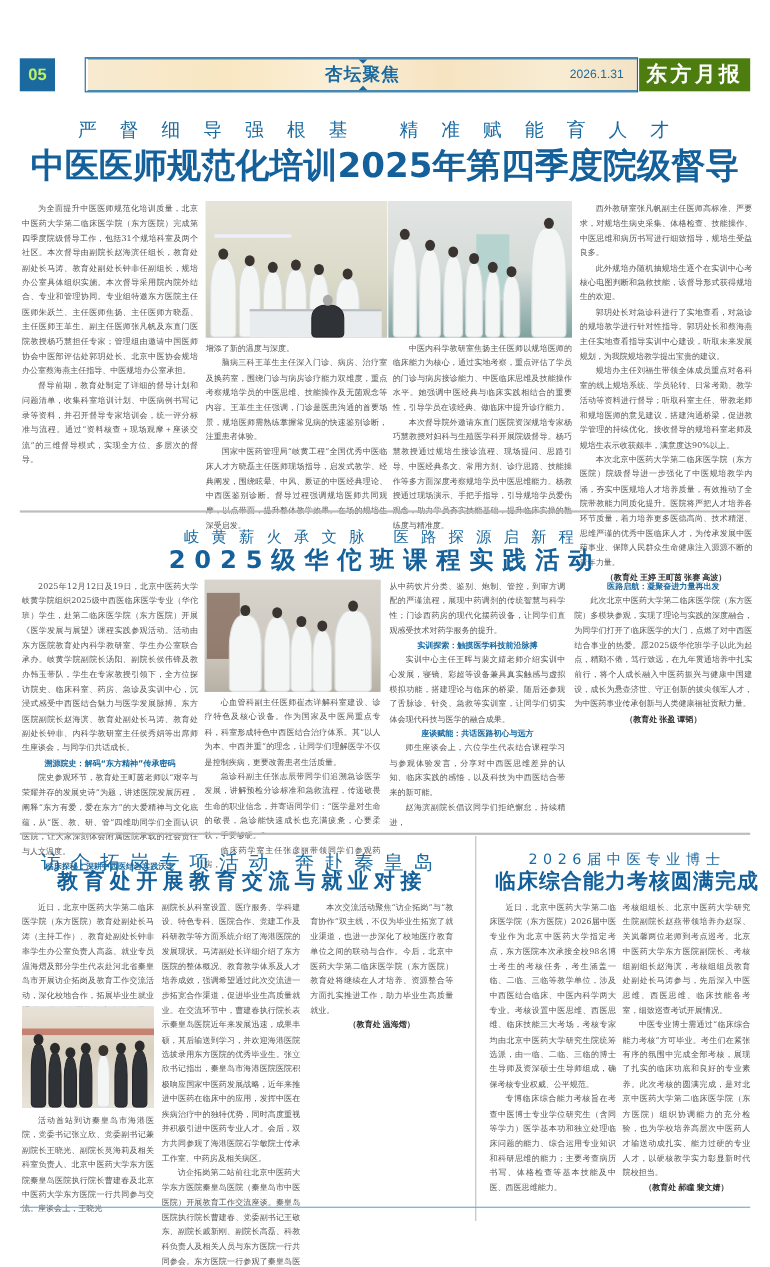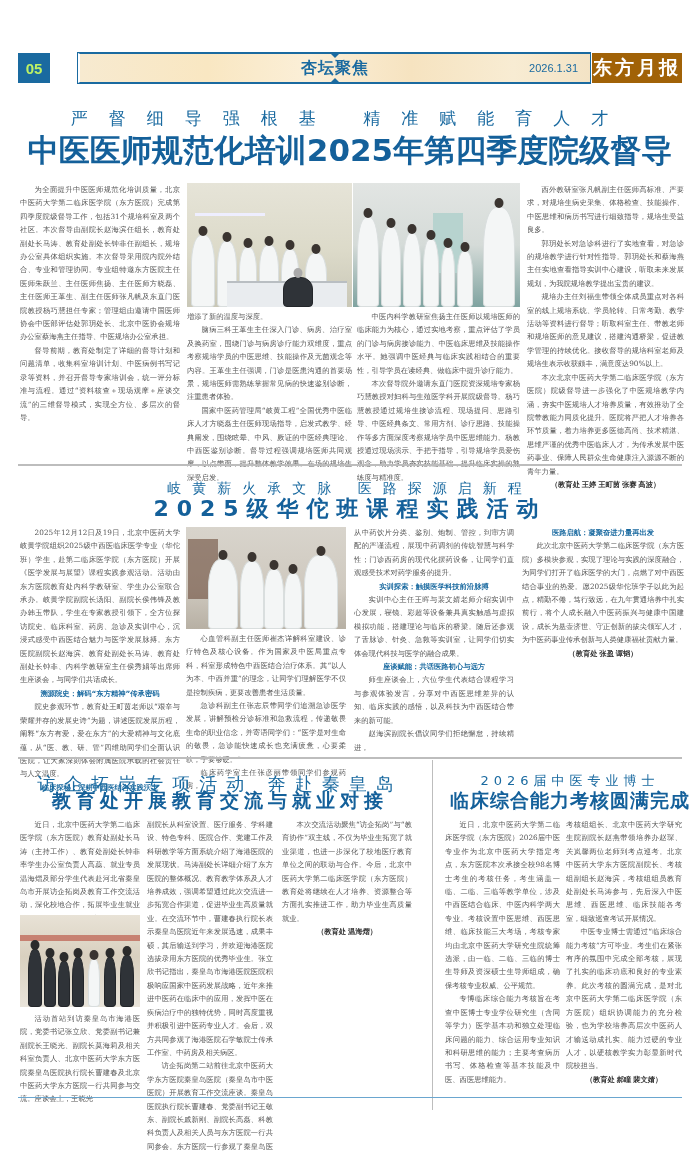--- a/index.html
+++ b/index.html
@@ -7,21 +7,21 @@
   body { font-family: "DejaVu Serif", "Liberation Serif", serif; color: #333; position: relative; }
 
   .masthead { position: absolute; left: 18px; top: 53px; width: 664px; height: 30px; display: flex; }
   .page-num { width: 32px; height: 30px; background: #1a6aa0; color: #bef264; font-family: "Liberation Sans", sans-serif; font-weight: bold; font-size: 15px; display: flex; align-items: center; justify-content: center; }
   .band { flex: 1; position: relative; border-top: 1px solid #1a6aa0; border-bottom: 1px solid #1a6aa0; border-left: 2px solid #fff; outline: 1px solid #1a6aa0; background: linear-gradient(90deg, #f7ead0 0%, #f9e7c2 25%, #fbefd8 45%, #f6e3c0 65%, #f8ecd3 85%, #f3e3c5 100%); margin-left: 28px; }
   .band-title { position: absolute; left: 50%; top: 50%; transform: translate(-50%, -50%); color: #1a6aa0; font-size: 16px; letter-spacing: 1px; font-weight: bold; }
   .band-date { position: absolute; right: 12px; top: 50%; transform: translateY(-50%); color: #1a6aa0; font-family: "Liberation Sans", sans-serif; font-size: 11px; }
   .tri-top, .tri-bot { position: absolute; left: 50%; width: 0; height: 0; border-left: 4px solid transparent; border-right: 4px solid transparent; transform: translateX(-50%); }
   .tri-top { top: 0; border-top: 4px solid #1a6aa0; }
   .tri-bot { bottom: 0; border-bottom: 4px solid #1a6aa0; }
-  .paper-name { width: 92px; height: 30px; background: #a16207; color: #fff; font-size: 19px; font-weight: bold; letter-spacing: 3px; display: flex; align-items: center; justify-content: center; border-left: 2px solid #fff; }
+  .paper-name { width: 103px; height: 30px; background: #4d7c0f; color: #fff; font-size: 19px; font-weight: bold; letter-spacing: 3px; display: flex; align-items: center; justify-content: center; border-left: 2px solid #fff; }
 
   .kicker { color: #1a6aa0; text-align: center; letter-spacing: 15px; font-size: 16px; font-family: "DejaVu Sans", sans-serif; }
   .headline { color: #14609a; text-align: center; font-weight: bold; font-family: "DejaVu Sans", sans-serif; }
 
   #kicker1 { position: absolute; left: 18px; top: 107px; width: 664px; font-size: 17px; letter-spacing: 21px; }
   #head1 { position: absolute; left: 18px; top: 130px; width: 664px; font-size: 31px; letter-spacing: 0px; }
 
   .col { position: absolute; font-size: 7.3px; line-height: 13.4px; color: #555; text-align: justify; }
   .col p { text-indent: 2em; }
   .col .sub { color: #1a6aa0; font-weight: bold; text-align: center; text-indent: 0; font-family: "DejaVu Sans", sans-serif; }
@@ -126,20 +126,21 @@
   <p>国家中医药管理局“岐黄工程”全国优秀中医临床人才方晓磊主任医师现场指导，启发式教学、经典阐发，围绕眩晕、中风、厥证的中医经典理论、中西医鉴别诊断。督导过程强调规培医师共同观摩，以点带面，提升整体教学效果。在场的规培生深受启发。</p>
 </div>
 
 <div class="col" style="left:357px; top:310px; width:163px;">
   <p>中医内科学教研室焦扬主任医师以规培医师的临床能力为核心，通过实地考察，重点评估了学员的门诊与病房接诊能力、中医临床思维及技能操作水平。她强调中医经典与临床实践相结合的重要性，引导学员在读经典、做临床中提升诊疗能力。</p>
   <p>本次督导院外邀请东直门医院资深规培专家杨巧慧教授对妇科与生殖医学科开展院级督导。杨巧慧教授通过规培生接诊流程、现场提问、思路引导、中医经典条文、常用方剂、诊疗思路、技能操作等多方面深度考察规培学员中医思维能力。杨教授通过现场演示、手把手指导，引导规培学员爱伤观念，助力学员夯实技能基础，提升临床实操的熟练度与精准度。</p>
 </div>
 
 <div class="col" style="left:527px; top:183px; width:157px;">
   <p>西外教研室张凡帆副主任医师高标准、严要求，对规培生病史采集、体格检查、技能操作、中医思维和病历书写进行细致指导，规培生受益良多。</p>
+  <p>此外规培办随机抽规培生逐个在实训中心考核心电图判断和急救技能，该督导形式获得规培生的欢迎。</p>
   <p>郭玥处长对急诊科进行了实地查看，对急诊的规培教学进行针对性指导。郭玥处长和蔡海燕主任实地查看指导实训中心建设，听取未来发展规划，为我院规培教学提出宝贵的建议。</p>
   <p>规培办主任刘福生带领全体成员重点对各科室的线上规培系统、学员轮转、日常考勤、教学活动等资料进行督导；听取科室主任、带教老师和规培医师的意见建议，搭建沟通桥梁，促进教学管理的持续优化。接收督导的规培科室老师及规培生表示收获颇丰，满意度达90%以上。</p>
   <p>本次北京中医药大学第二临床医学院（东方医院）院级督导进一步强化了中医规培教学内涵，夯实中医规培人才培养质量，有效推动了全院带教能力同质化提升。医院将严把人才培养各环节质量，着力培养更多医德高尚、技术精湛、思维严谨的优秀中医临床人才，为传承发展中医药事业、保障人民群众生命健康注入源源不断的青年力量。</p>
   <p class="byline">（教育处 王婷 王町茵 张赛 高波）</p>
 </div>
 
 <div class="rule" style="left:18px; top:464px; width:664px;"></div>
 
 <div id="kicker2" class="kicker">岐黄薪火承文脉 医路探源启新程</div>
 <div id="head2" class="headline">2025级华佗班课程实践活动</div>

